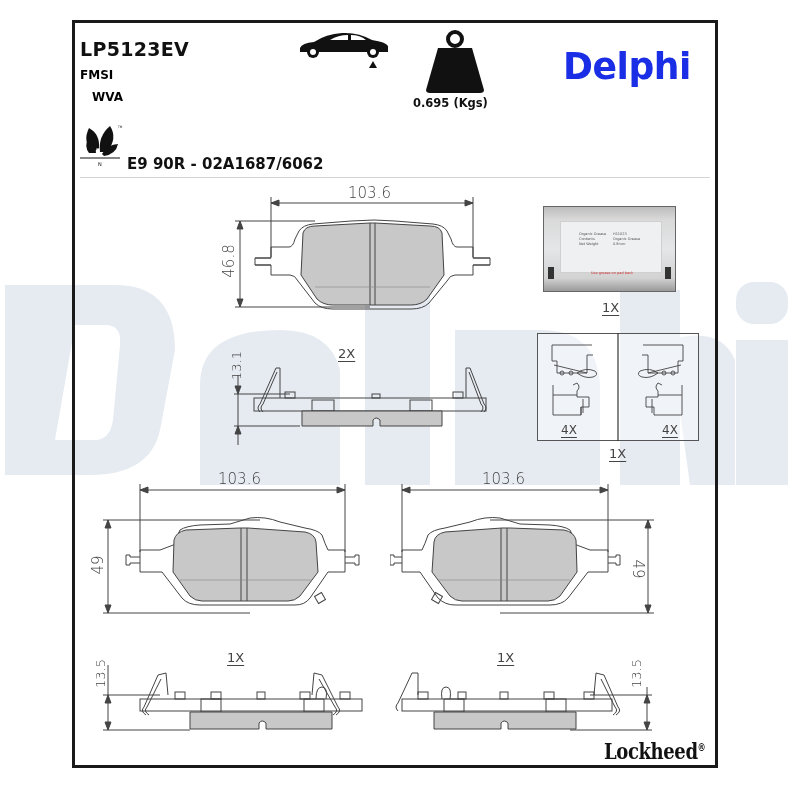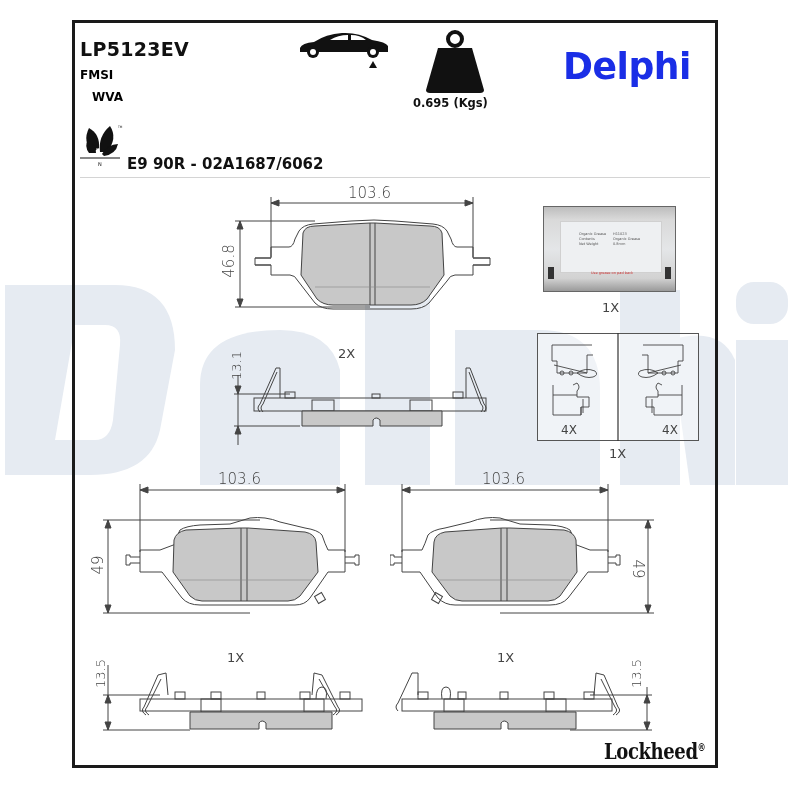--- a/index.html
+++ b/index.html
@@ -12,21 +12,21 @@
   .lbl{font-size:12px;font-weight:bold;color:#000000;}
   .fmsi{left:80px;top:68px;}
   .wva{left:92px;top:90px;}
   .ece{left:127px;top:155px;font-size:15px;font-weight:bold;color:#111;}
   .weight{left:413px;top:96px;font-size:11.5px;font-weight:bold;color:#111;}
   .brand{left:563px;top:44px;font-size:38px;font-weight:bold;color:#1a2ee6;font-family:"DejaVu Sans",sans-serif;letter-spacing:-0.5px;transform:scaleX(0.95);transform-origin:left;}
   .lockheed{left:604px;top:738px;font-size:22px;font-weight:bold;color:#111;font-family:"DejaVu Serif",serif;transform:scaleX(0.82);transform-origin:left;letter-spacing:-0.5px;}
   .lockheed sup{font-size:10px;font-family:"DejaVu Sans",sans-serif;}
   .sep{left:80px;top:177px;width:630px;height:1px;background:#d4d4d4;}
   .dim{font-family:"DejaVu Sans",sans-serif;font-size:15px;color:#444;font-weight:300;}
-  .qty{font-size:13px;color:#444;text-underline-offset:3px;}
+  .qty{font-size:13px;color:#444;text-decoration:underline;text-underline-offset:3px;}
   .vert{transform:rotate(-90deg);transform-origin:center;white-space:nowrap;}
   .vert90{transform:rotate(90deg);transform-origin:center;white-space:nowrap;}
   .photo{left:543px;top:206px;width:133px;height:86px;background:linear-gradient(180deg,#bdbdbd 0%,#d9d9d9 15%,#e4e6e8 50%,#d2d2d2 85%,#9a9a9a 100%);border:1px solid #666;box-sizing:border-box;}
   .photo .inner{position:absolute;left:16px;top:14px;width:100px;height:50px;background:#eef0f2;border:1px solid #d0d0d0;}
   .photo .txt{position:absolute;font-size:3.5px;color:#555;line-height:5px;}
   .photo .red{position:absolute;left:30px;top:49px;font-size:3.5px;color:#c33;}
   .photo .clip{position:absolute;width:6px;height:12px;background:#333;top:60px;}
 </style>
 </head>
 <body>

